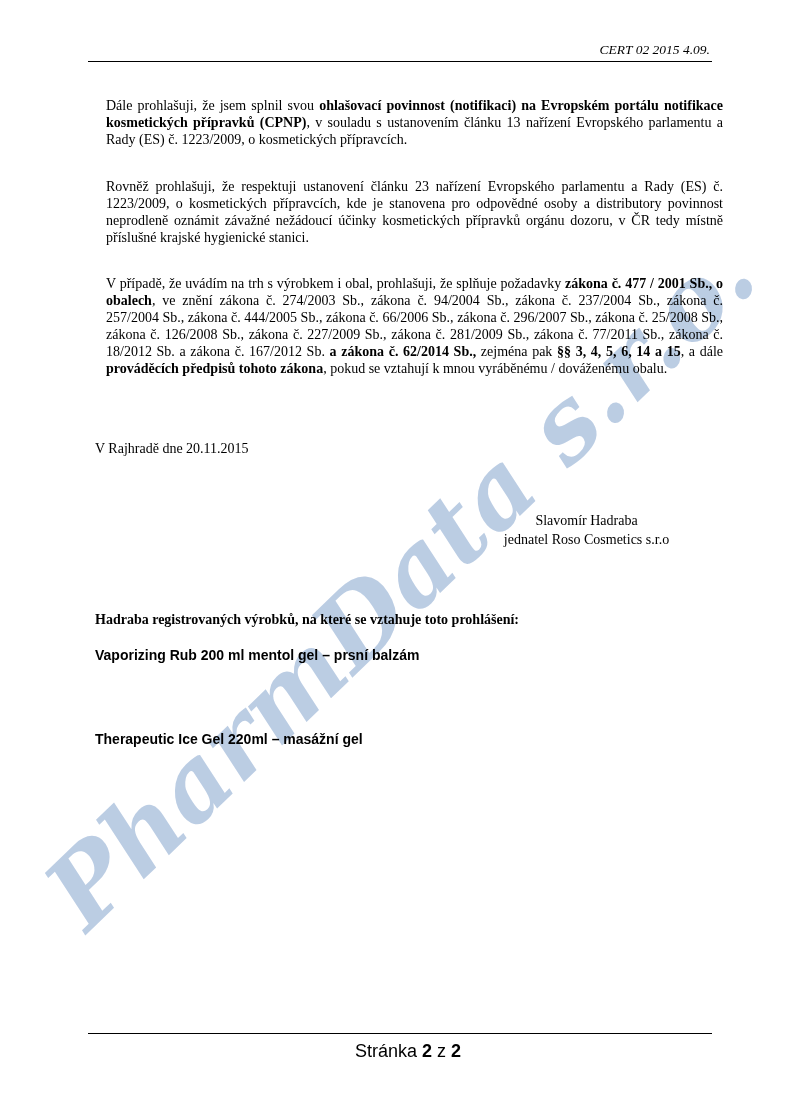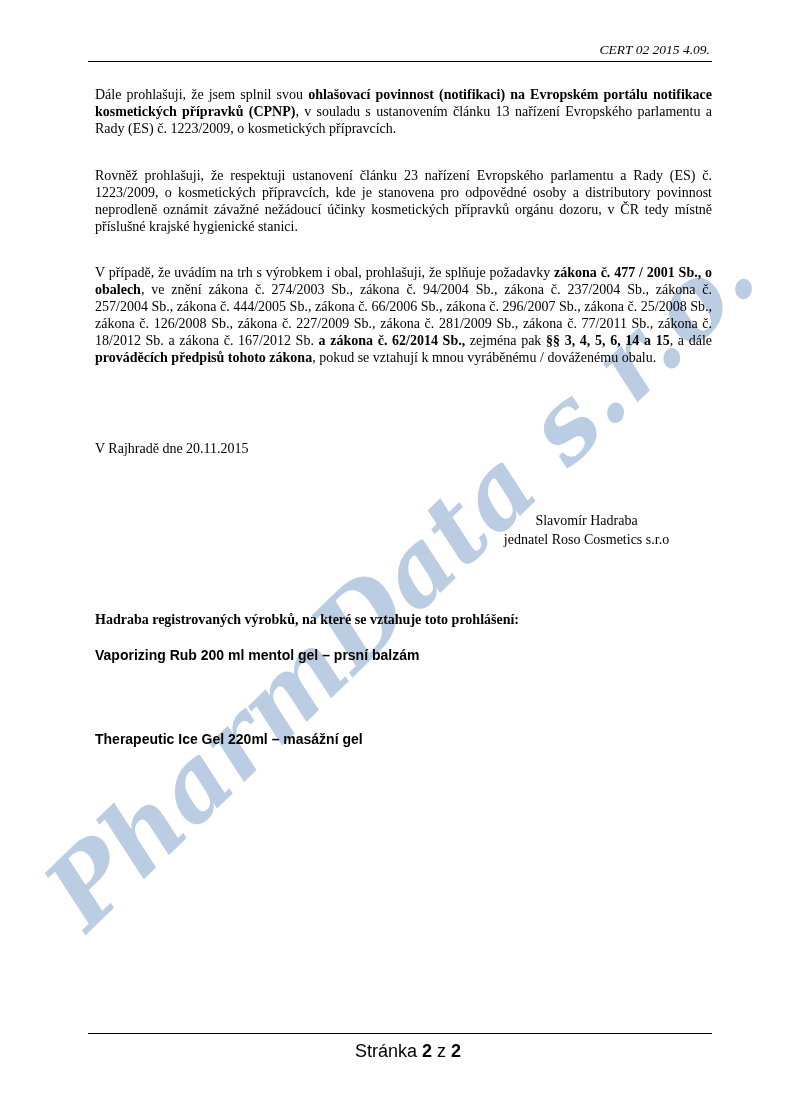--- a/index.html
+++ b/index.html
@@ -40,21 +40,21 @@
     top: 61px;
     left: 88px;
     width: 624px;
     border-top: 1px solid #000;
     z-index: 1;
   }
   .para {
     position: absolute;
     left: 95px;
     width: 617px;
-    margin: 0;
+    margin: 11px;
     font-size: 14px;
     line-height: 17px;
     text-align: justify;
     z-index: 1;
   }
   #p1 { top: 86px; }
   #p2 { top: 167px; }
   #p3 { top: 264px; }
   .b { font-weight: bold; }
   .date-line {

